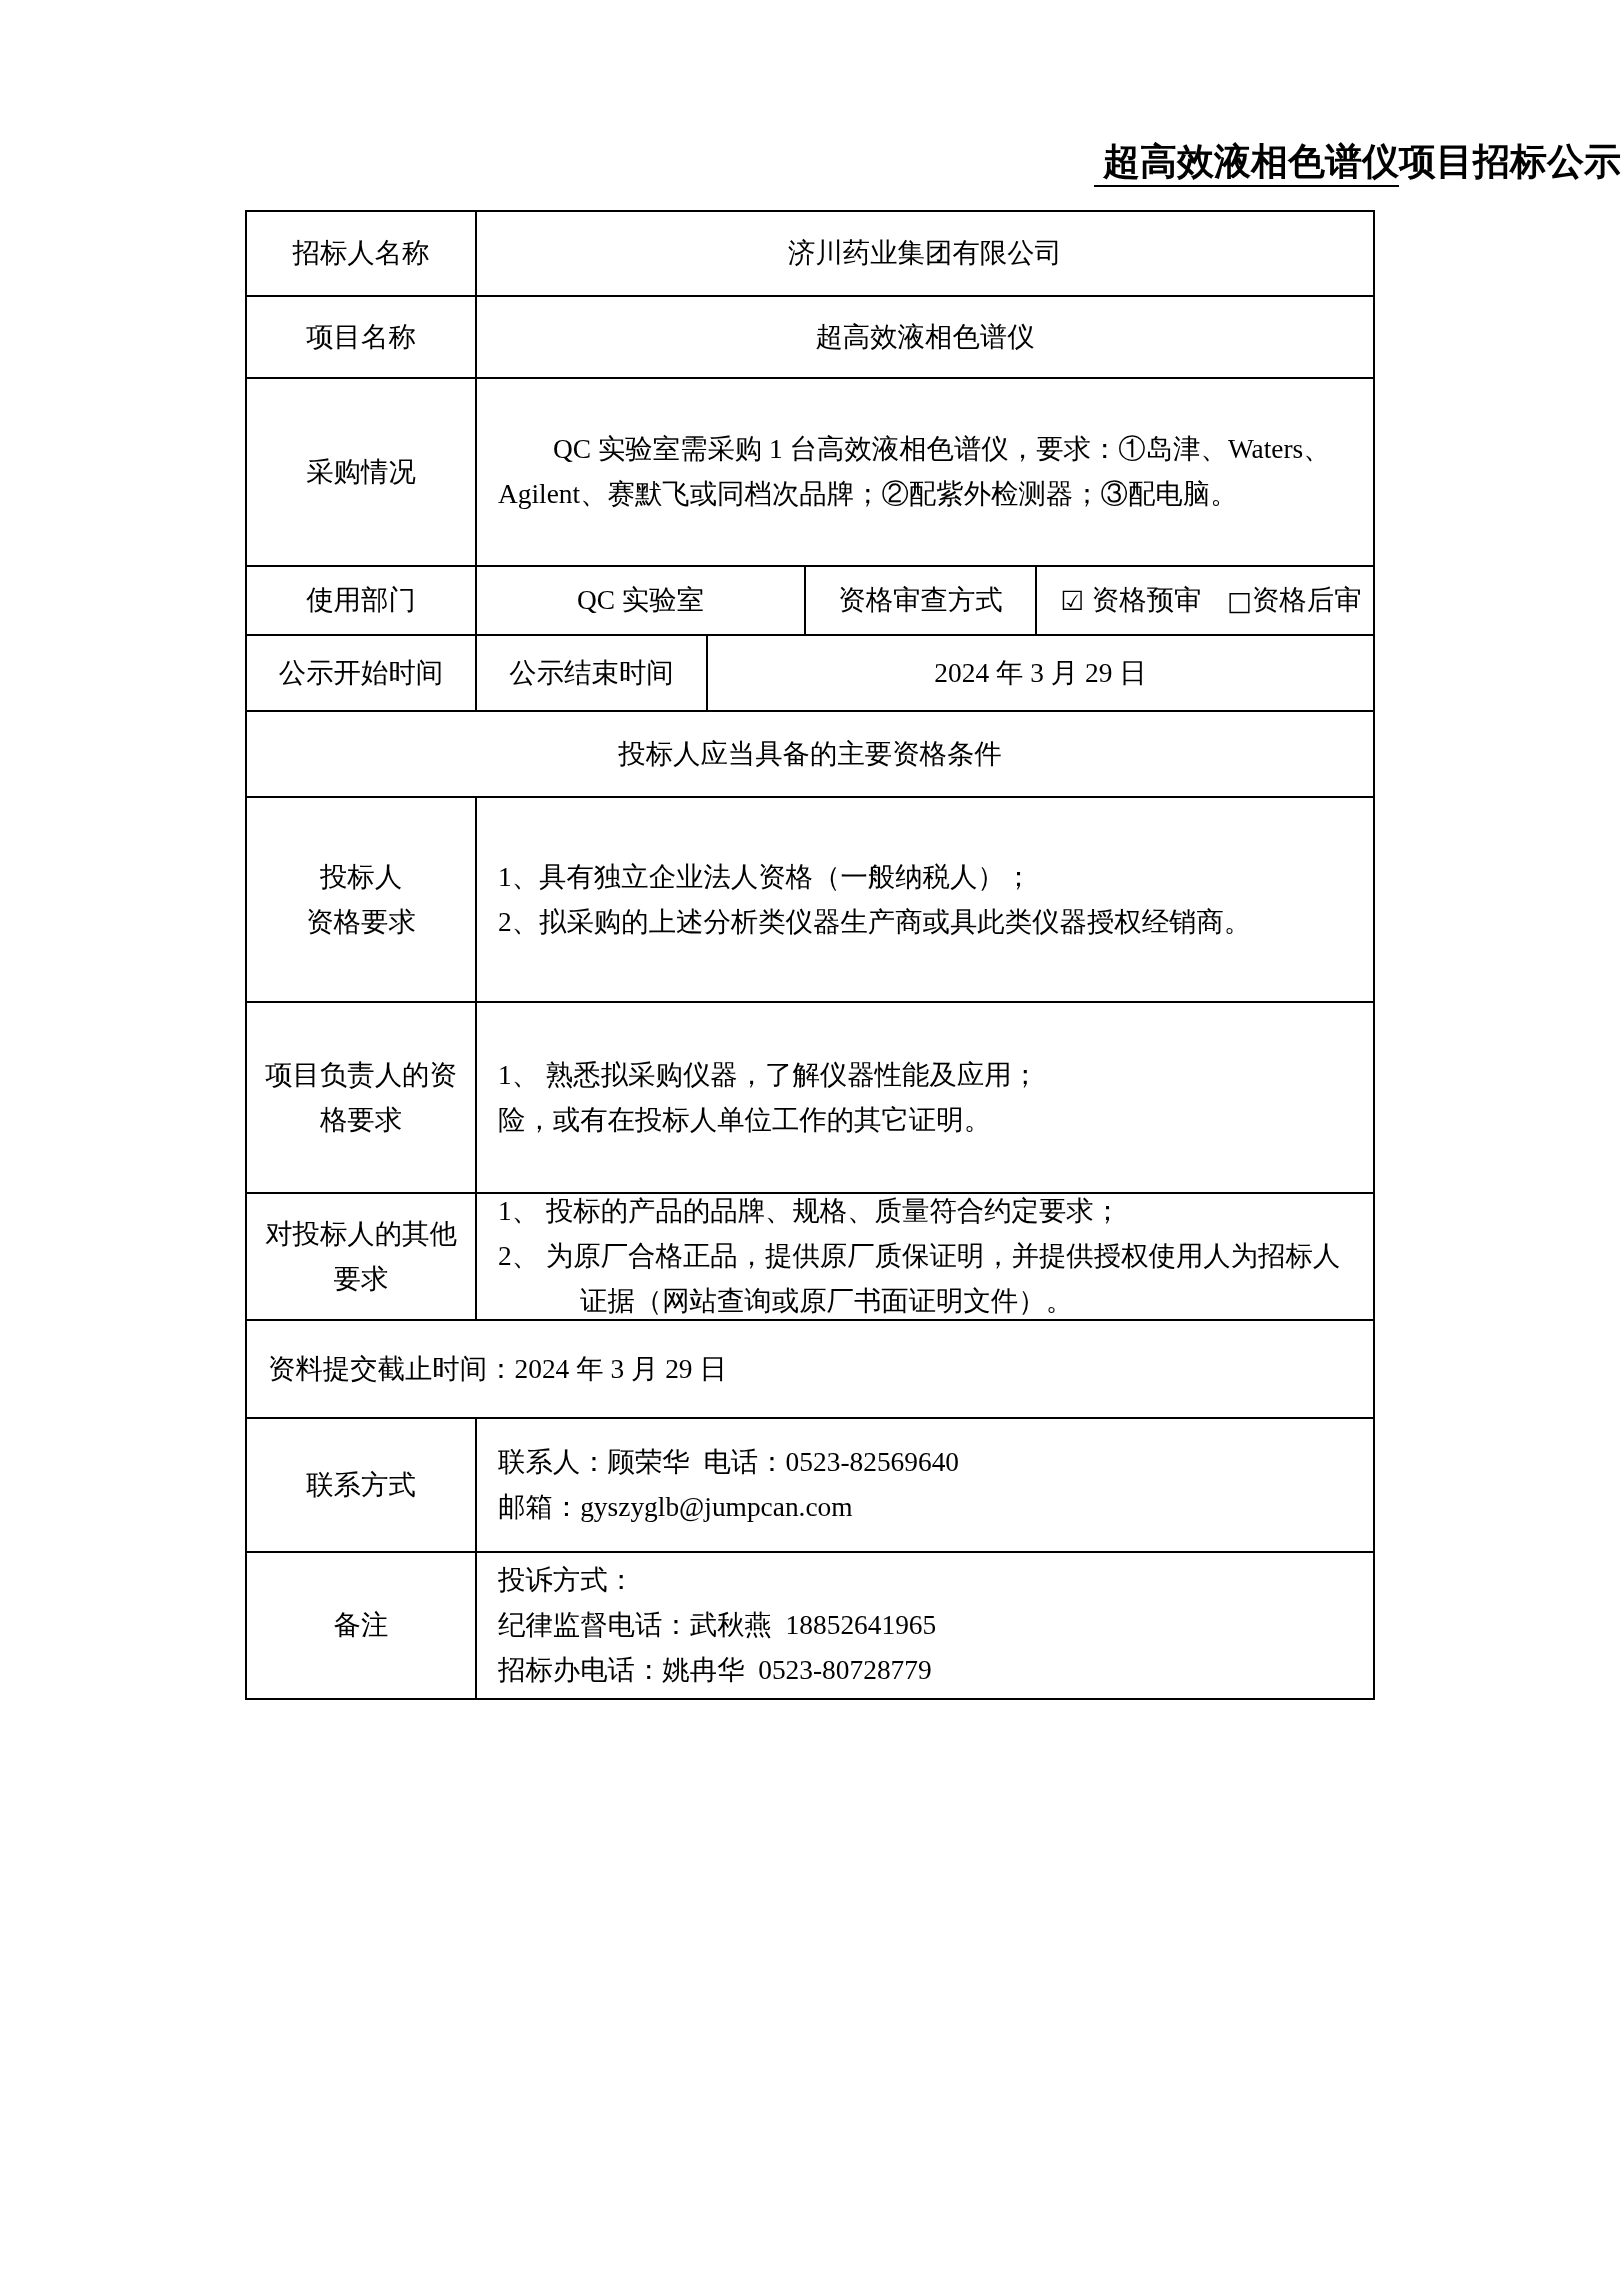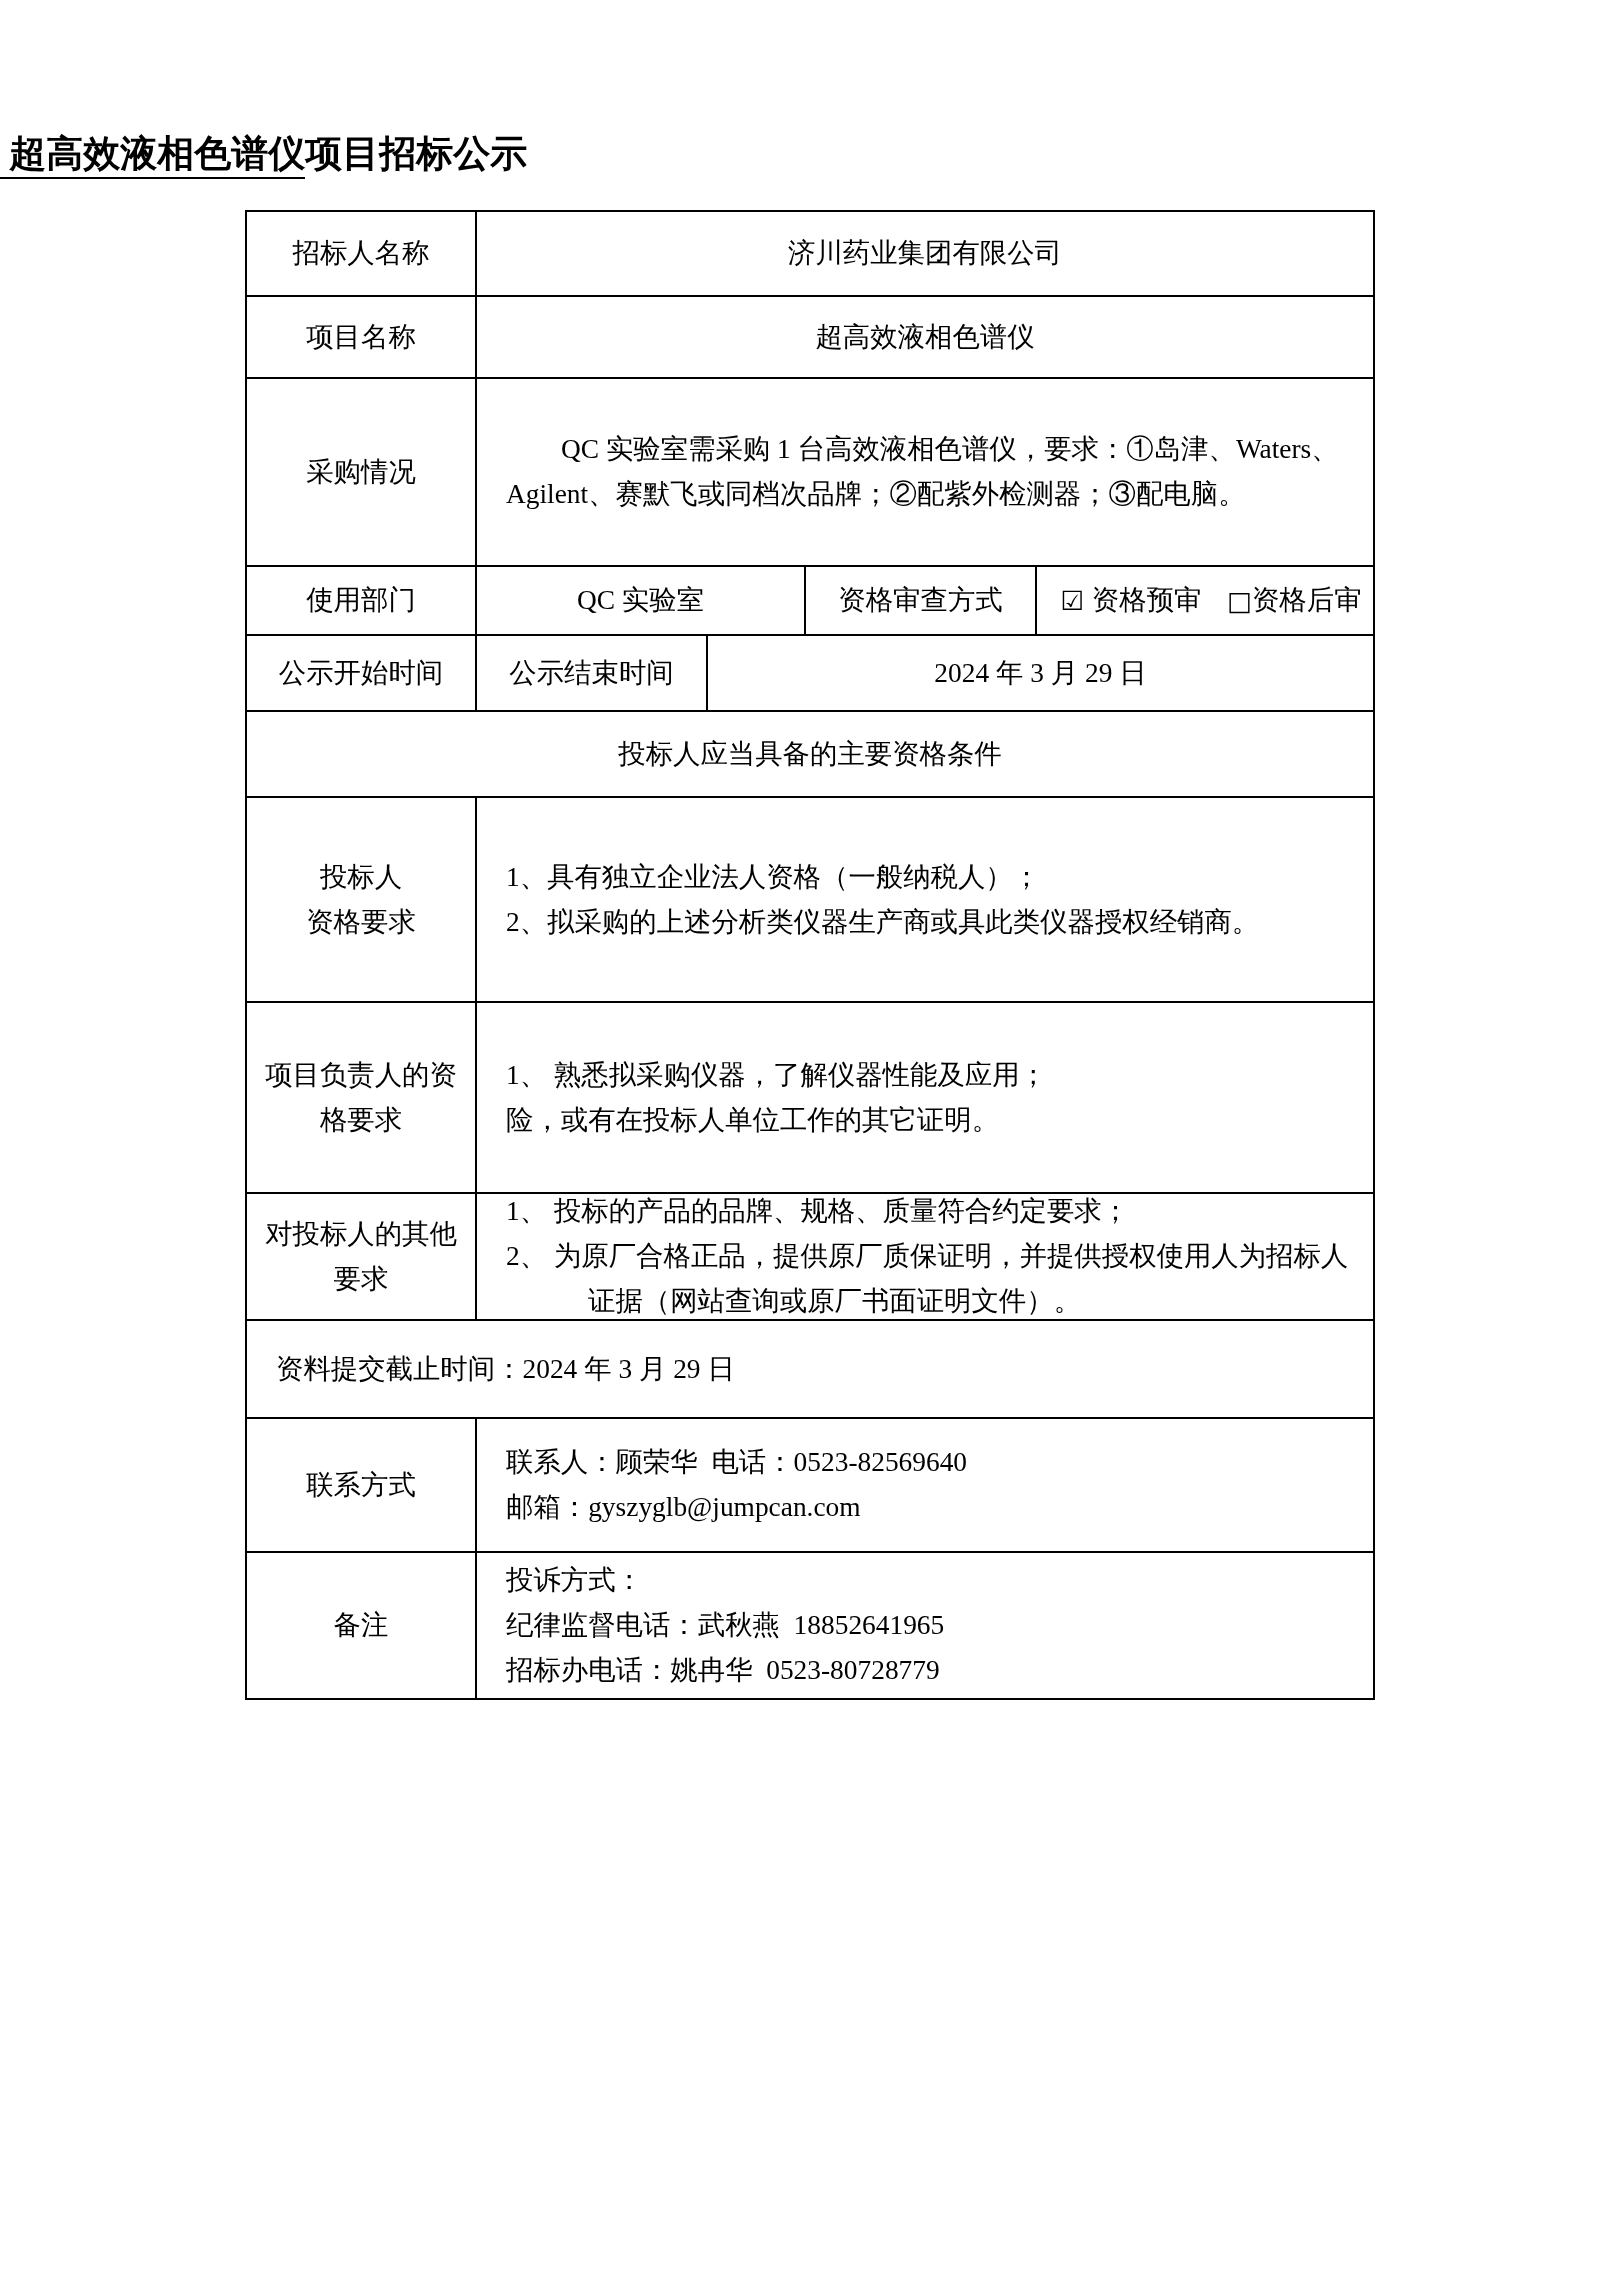--- a/index.html
+++ b/index.html
@@ -5,22 +5,22 @@
   html,body{margin:0;padding:0;background:#888;}
   .page{
     position:relative;
     width:1621px;height:2293px;
     background:#ffffff;
     font-family:"Liberation Serif","DejaVu Serif",serif;
     color:#000;
     overflow:hidden;
   }
   .doc-title{
-    position:absolute;top:129px;left:0;width:100%;
-    text-align:left;
+    position:absolute;top:137px;left:0;width:100%;
+    text-align:right;
     font-size:37px;font-weight:bold;
     white-space:pre;
   }
   .doc-title .u{
     border-bottom:2.9px solid #000;
     padding-bottom:2.9px;
   }
   .tbl{
     position:absolute;left:245px;top:210px;
     width:1130px;
@@ -36,21 +36,21 @@
     white-space:pre-wrap;
     line-height:45px;
   }
   .vline{border-right:2px solid #000;}
   .c1{width:230px;flex:none;align-items:center;text-align:center;}
   .c2{width:329px;flex:none;align-items:center;text-align:center;}
   .c3{width:231px;flex:none;align-items:center;text-align:center;}
   .c4{flex:1;}
   .rest{flex:1;}
   .center{align-items:center;text-align:center;}
-  .left{align-items:flex-start;text-align:left;padding-left:29px;padding-right:13.7px;}
+  .left{align-items:flex-start;text-align:left;padding-left:21px;padding-right:13.7px;}
   .indent2{margin-left:55px;}
   .indent3{margin-left:82px;}
   .cbrow{flex-direction:row;align-items:center;padding-left:11.8px;}
   .cb{font-family:"DejaVu Sans","Liberation Sans",sans-serif;font-size:26.5px;}
   .gap-s{margin-left:7.8px;}
   .gap-m{margin-left:25.5px;}
   
   .h-r1{height:85px;}  .h-r2{height:82px;}  .h-r3{height:188px;}
   .h-r4{height:69px;}  .h-r5{height:76px;}  .h-r6{height:86px;}
   .h-r7{height:205px;} .h-r8{height:191px;} .h-r9{height:127px;}

